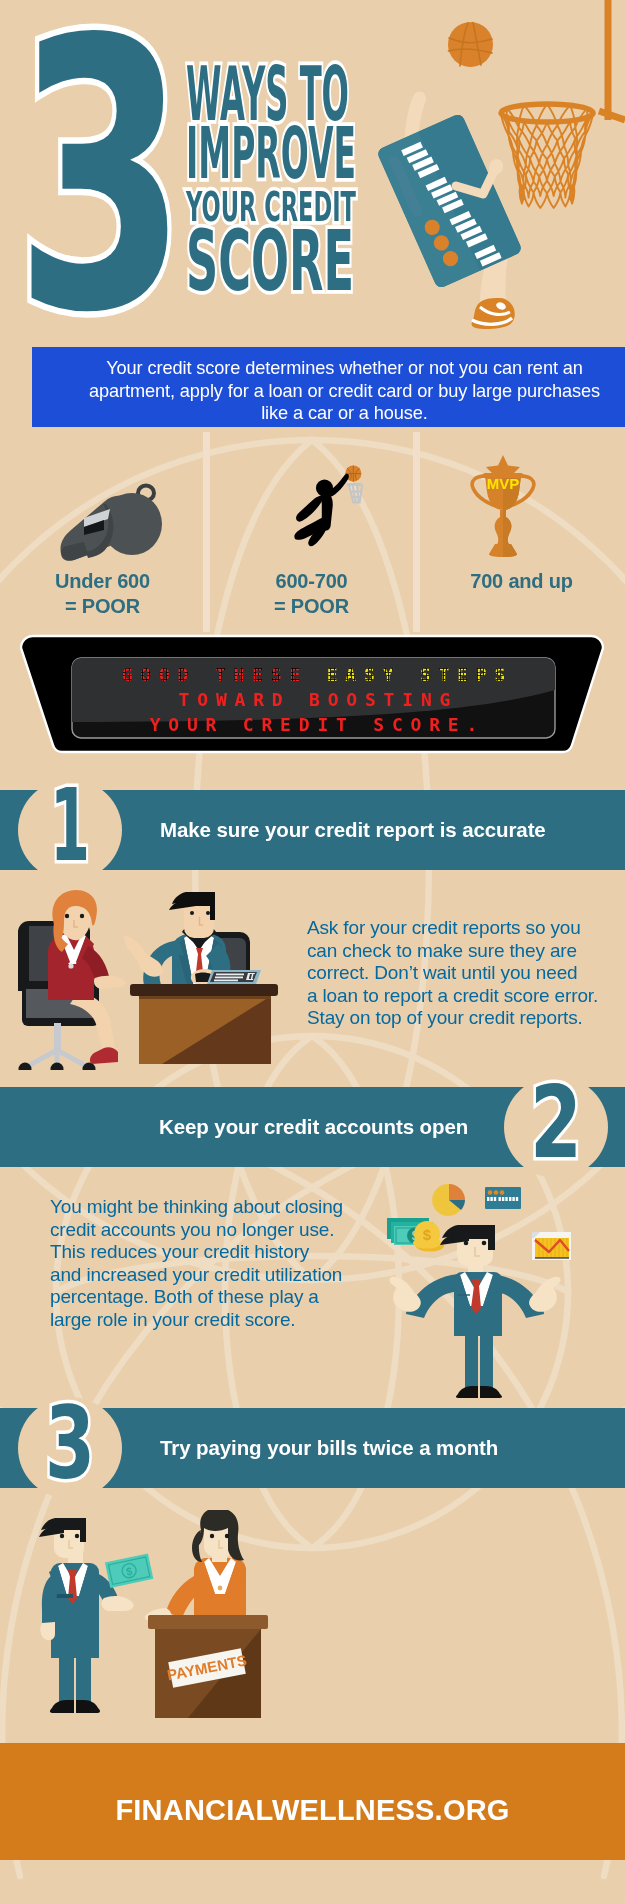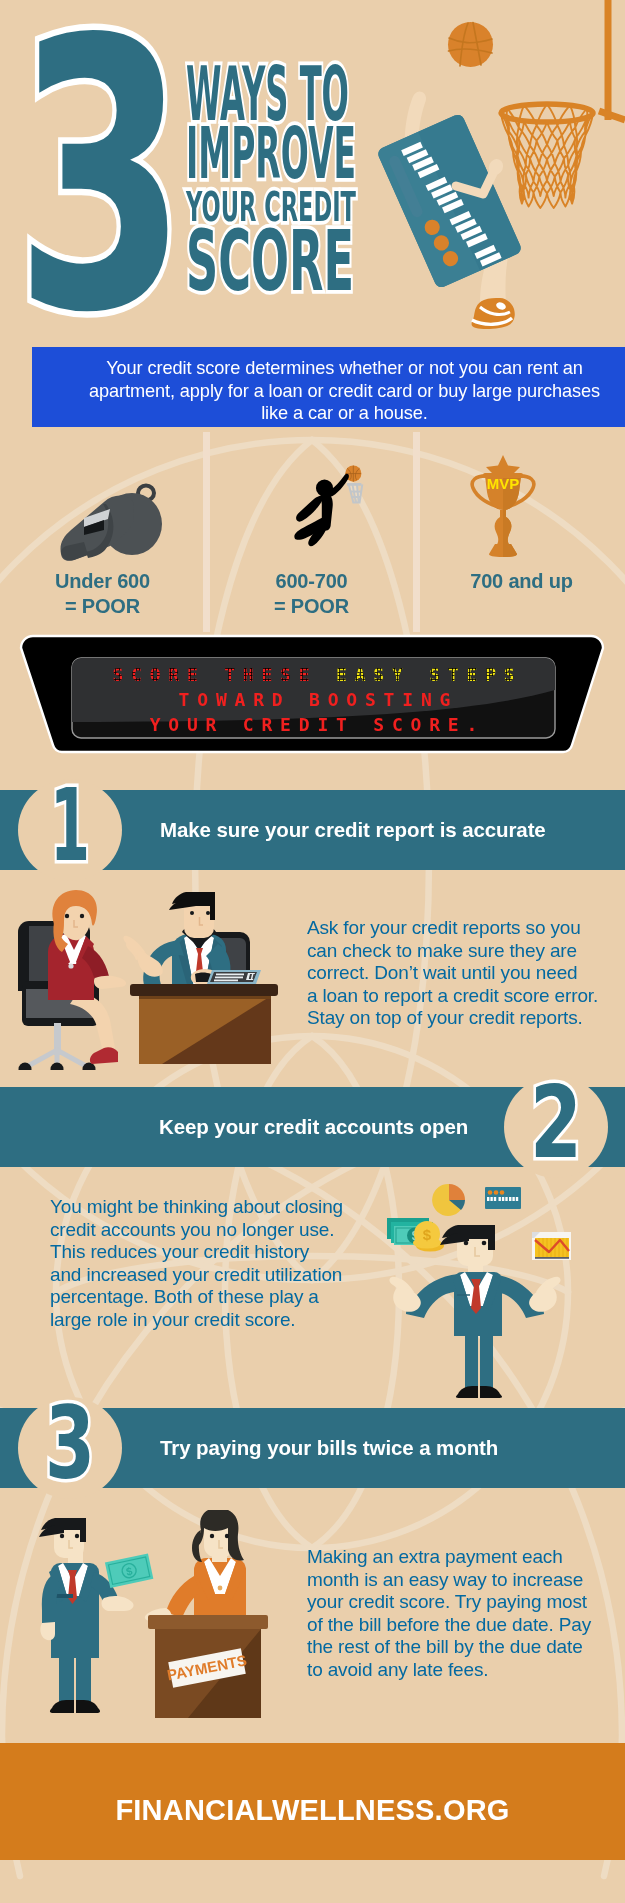--- a/index.html
+++ b/index.html
@@ -246,21 +246,21 @@
             <rect x="72" y="658" width="483" height="80" rx="9"></rect>
           </clipPath>
       </defs>
       <g transform="translate(0,-633)">
         <path d="M21 648 a12 12 0 0 1 12 -12 H 591 a12 12 0 0 1 12 12 L 572 745 a9 9 0 0 1 -9 7 H 62 a9 9 0 0 1 -9 -7 Z" fill="#000" stroke="#fff" stroke-width="2.4"></path>
         <rect x="72" y="658" width="483" height="80" rx="9" fill="#111" stroke="#9a9a9a" stroke-width="1.4"></rect>
         <path d="M72 658 H 555 V 690 C 480 712 330 722 72 722 Z" fill="#2f3032" clip-path="url(#panelClip)"></path>
       </g>
     </svg>
     <div class="abs board-line" style="left:57px;top:29px;width:483px;">
-      <span>SCORE THESE</span><span>&nbsp;</span><span style="color:#efe313;">EASY STEPS</span>
+      <span>GOOD THESE</span><span>&nbsp;</span><span style="color:#efe313;">EASY STEPS</span>
     </div>
     <div class="abs board-line" style="left:58px;top:54px;width:483px;">TOWARD BOOSTING</div>
     <div class="abs board-line" style="left:57px;top:79px;width:483px;">YOUR CREDIT SCORE.</div>
 
   </div>
 
   <div class="abs stepbar" style="left:0;top:790px;width:625px;"></div>
   <div class="abs numcircle" style="left:18px;top:779px;"></div>
   <svg class="abs" style="left:18px;top:779px;" width="104" height="102" viewBox="0 0 104 102">
     <text x="52" y="81" text-anchor="middle" font-family="'DejaVu Sans',sans-serif" font-size="100" font-weight="700" textLength="40" lengthAdjust="spacingAndGlyphs" fill="#2e6e82" stroke="#fff" stroke-width="7" paint-order="stroke">1</text>
@@ -472,21 +472,20 @@
     </g>
 
   </svg>
 
   <div class="abs stepbar" style="left:0;top:1408px;width:625px;"></div>
   <div class="abs numcircle" style="left:18px;top:1397px;"></div>
   <svg class="abs" style="left:18px;top:1397px;" width="104" height="102" viewBox="0 0 104 102">
     <text x="52" y="81" text-anchor="middle" font-family="'DejaVu Sans',sans-serif" font-size="100" font-weight="700" textLength="50" lengthAdjust="spacingAndGlyphs" fill="#2e6e82" stroke="#fff" stroke-width="7" paint-order="stroke">3</text>
   </svg>
   <div class="abs stephead" style="left:144px;top:1436px;">Try paying your bills twice a month</div>
-  <div class="abs bodytext" style="left:307px;top:1546px;width:292px;">Making an extra payment each<br>month is an easy way to increase<br>your credit score. Try paying most<br>of the bill before the due date. Pay<br>the rest of the bill by the due date<br>to avoid any late fees.</div>
 
   <svg class="abs" style="left:18px;top:1510px;" width="260" height="215" viewBox="0 0 260 215">
 
     <g>
       <rect x="41" y="140" width="15" height="60" fill="#2e6e82"></rect>
       <rect x="58" y="140" width="15" height="60" fill="#2e6e82"></rect>
       <path d="M34 198 C 36 193 42 190 48 190 H 56 V 203 H 36 C 31 203 31 201 34 198 Z" fill="#111"></path>
       <path d="M80 198 C 78 193 72 190 66 190 H 58 V 203 H 78 C 83 203 83 201 80 198 Z" fill="#111"></path>
       <rect x="50" y="40" width="15" height="16" fill="#f6e3c6"></rect>
       <path d="M33 62 a9 9 0 0 1 9 -9 H 72 a9 9 0 0 1 9 9 V 148 H 33 Z" fill="#2e6e82"></path>

